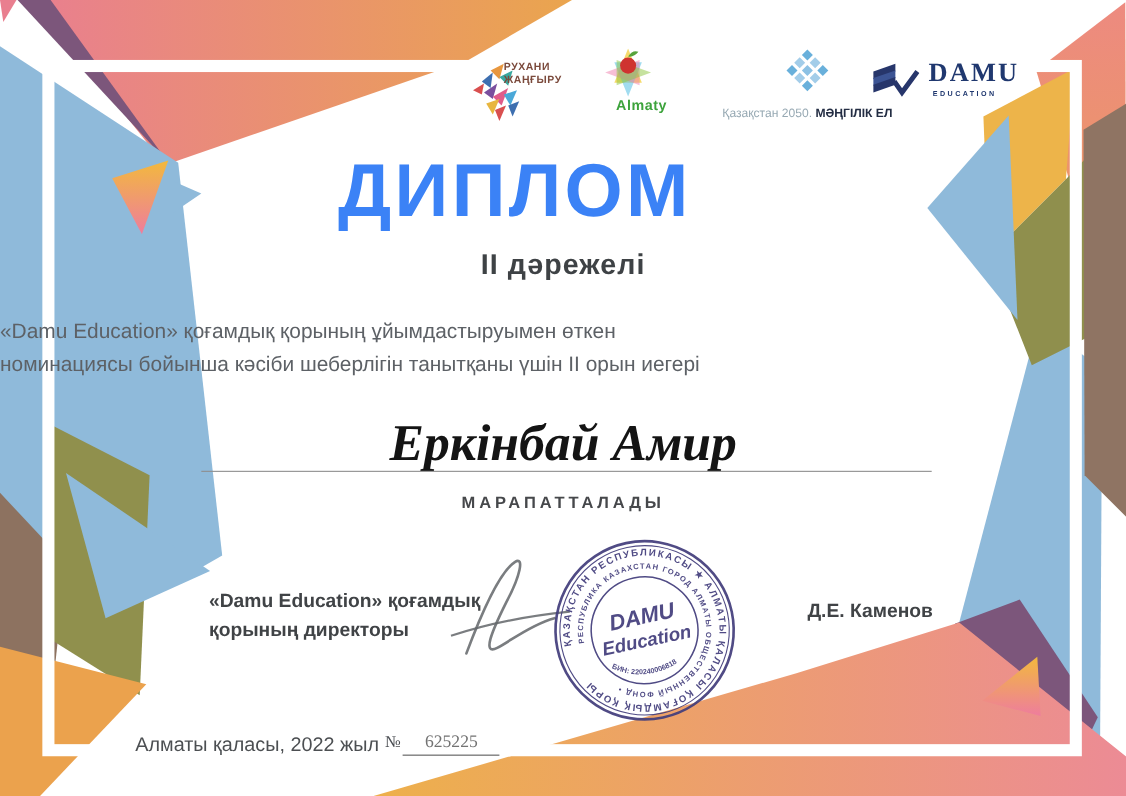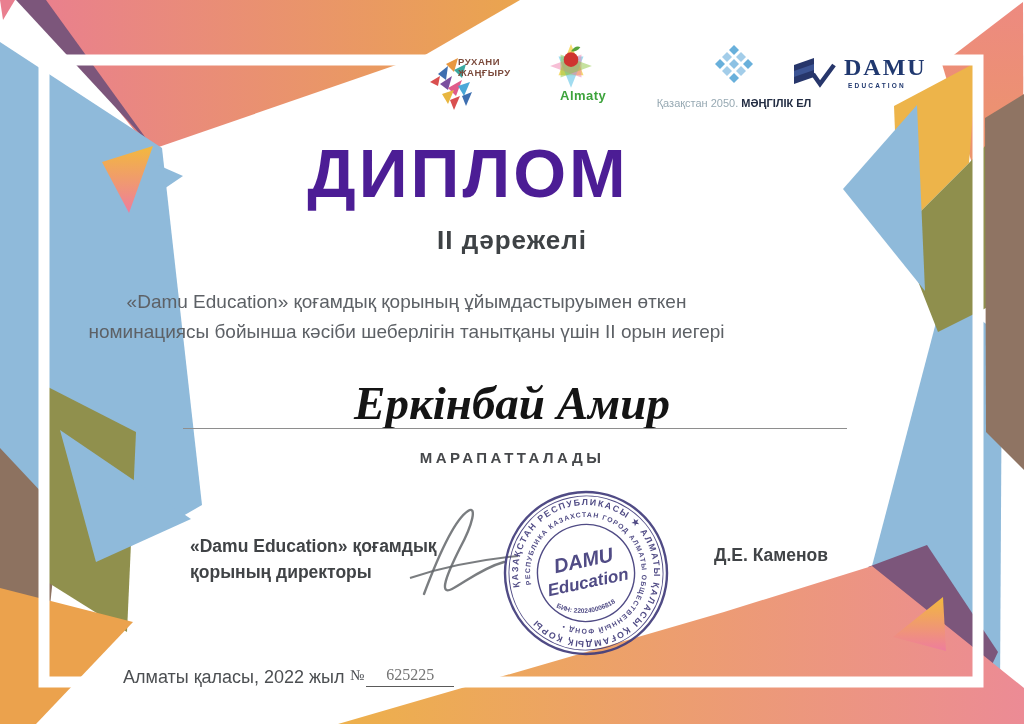--- a/index.html
+++ b/index.html
@@ -22,36 +22,36 @@
   .kaz-prefix{color:#97a9b3;}
   .kaz-suffix{color:#232d43;font-weight:bold;}
   .logo-damu{left:792px;top:54px;width:140px;height:44px;}
   .damu-title{position:absolute;left:52px;top:0px;font-family:"Liberation Serif",serif;
     font-size:24px;font-weight:bold;color:#20386f;letter-spacing:2px;}
   .damu-sub{position:absolute;left:56px;top:28px;font-size:6.5px;font-weight:bold;
     color:#20386f;letter-spacing:2.2px;}
 
   
   .title{left:0;top:134px;width:936px;text-align:center;font-size:68px;font-weight:bold;
-    color:#4c1d95;letter-spacing:3px;}
+    color:#3b82f6;letter-spacing:3px;}
   .degree{left:0;top:225px;width:1024px;text-align:center;font-size:26px;font-weight:bold;
     color:#3e4245;letter-spacing:1px;}
-  .body-text{left:0;top:287px;width:813px;text-align:center;font-size:19px;
+  .body-text{left:0;top:287px;width:813px;text-align:left;font-size:19px;
     line-height:30px;color:#5d6166;}
   .body-text span{display:block;}
   .name{left:0;top:376px;width:1024px;text-align:center;
     font-family:"Liberation Serif",serif;font-style:italic;font-weight:bold;
     font-size:47px;color:#141414;}
   .rule{left:183px;top:428px;width:664px;height:0;border-top:1.6px solid #8e8e8e;}
   .award{left:0;top:449px;width:1024px;text-align:center;font-size:15px;font-weight:bold;
     color:#46484b;letter-spacing:3.5px;}
 
   
   .signer-role{left:190px;top:533px;font-size:17.5px;font-weight:bold;color:#404346;line-height:26px;}
-  .signer-name{left:714px;top:545px;font-size:17.5px;font-weight:bold;color:#404346;}
+  .signer-name{left:734px;top:545px;font-size:17.5px;font-weight:bold;color:#404346;}
   .sig{left:402px;top:502px;}
   .stamp{left:490px;top:477px;opacity:.93;}
 
   
   .footer-city{left:123px;top:667px;font-size:18px;color:#4c4f52;}
   .number{left:350px;top:666px;color:#4a4d52;}
   .no-sign{font-size:15px;font-family:"Liberation Serif",serif;}
   .num-wrap{display:inline-block;width:88px;text-align:center;border-bottom:1.6px solid #5a5a5a;
     padding-bottom:2px;margin-left:2px;}
   .num{font-family:"Liberation Serif",serif;font-size:16px;color:#737373;}

